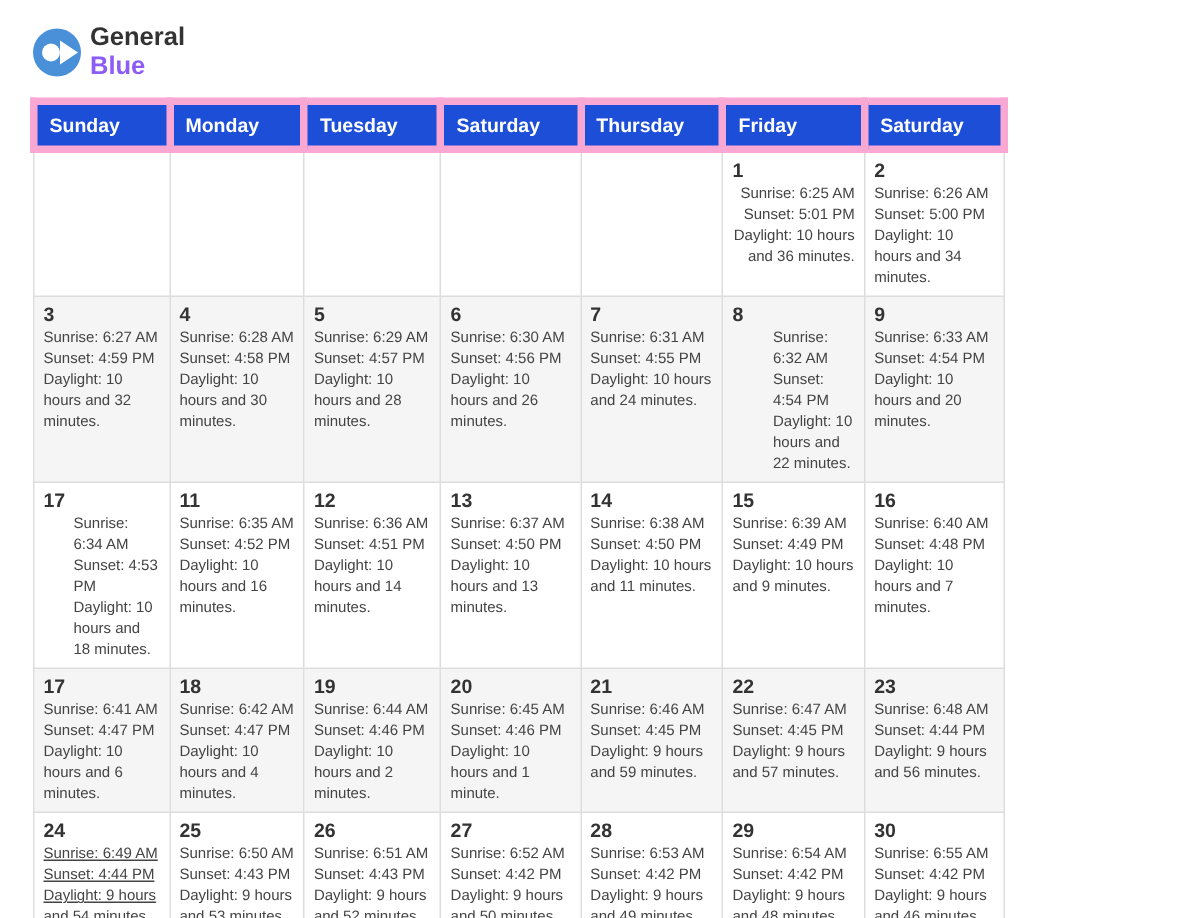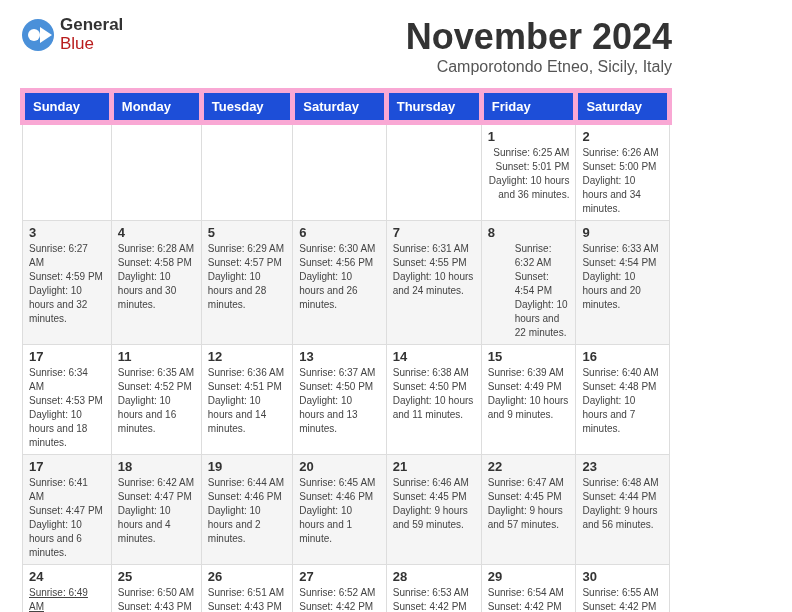--- a/index.html
+++ b/index.html
@@ -55,27 +55,23 @@
   <div class="header">
     <div class="logo-wrapper">
       <div style="display:flex; align-items:center;">
         <svg width="36" height="36" viewBox="0 0 36 36">
           <circle cx="18" cy="18" r="16" fill="#4a90d9"></circle>
           <polygon points="20,10 32,18 20,26" fill="white"></polygon>
           <circle cx="14" cy="18" r="6" fill="white"></circle>
         </svg>
         <div class="logo-text" style="margin-left:4px;">
           <span style="font-size:17px; font-weight:bold; color:#333;">General</span>
-          <span style="font-size:17px; font-weight:normal; color:#b91c1c;">Blue</span>
+          <span style="font-size:17px; font-weight:bold; color:#8b5cf6;">Blue</span>
         </div>
       </div>
-    </div>
-    <div class="title-section">
-      <div class="month-title">November 2024</div>
-      <div class="subtitle">Camporotondo Etneo, Sicily, Italy</div>
     </div>
   </div>
 
   <table class="calendar">
     <thead>
       <tr>
       <th>Sunday</th>
           <th>Monday</th>
           <th>Tuesday</th>
           <th>Saturday</th>
@@ -144,21 +140,21 @@
           <td>
             <div class="day-number">9</div>
             <div class="day-info" style="white-space: pre-line;">Sunrise: 6:33 AM
 Sunset: 4:54 PM
 Daylight: 10 hours and 20 minutes.</div>
           </td>
         </tr>
         <tr>
           <td>
             <div class="day-number">17</div>
-            <div class="day-info" style="white-space: pre-line;">Sunrise: 6:34 AM
+            <div class="day-info" style="white-space: pre-line; margin-left: 20px;">Sunrise: 6:34 AM
 Sunset: 4:53 PM
 Daylight: 10 hours and 18 minutes.</div>
           </td>
           <td>
             <div class="day-number">11</div>
             <div class="day-info" style="white-space: pre-line;">Sunrise: 6:35 AM
 Sunset: 4:52 PM
 Daylight: 10 hours and 16 minutes.</div>
           </td>
           <td>

